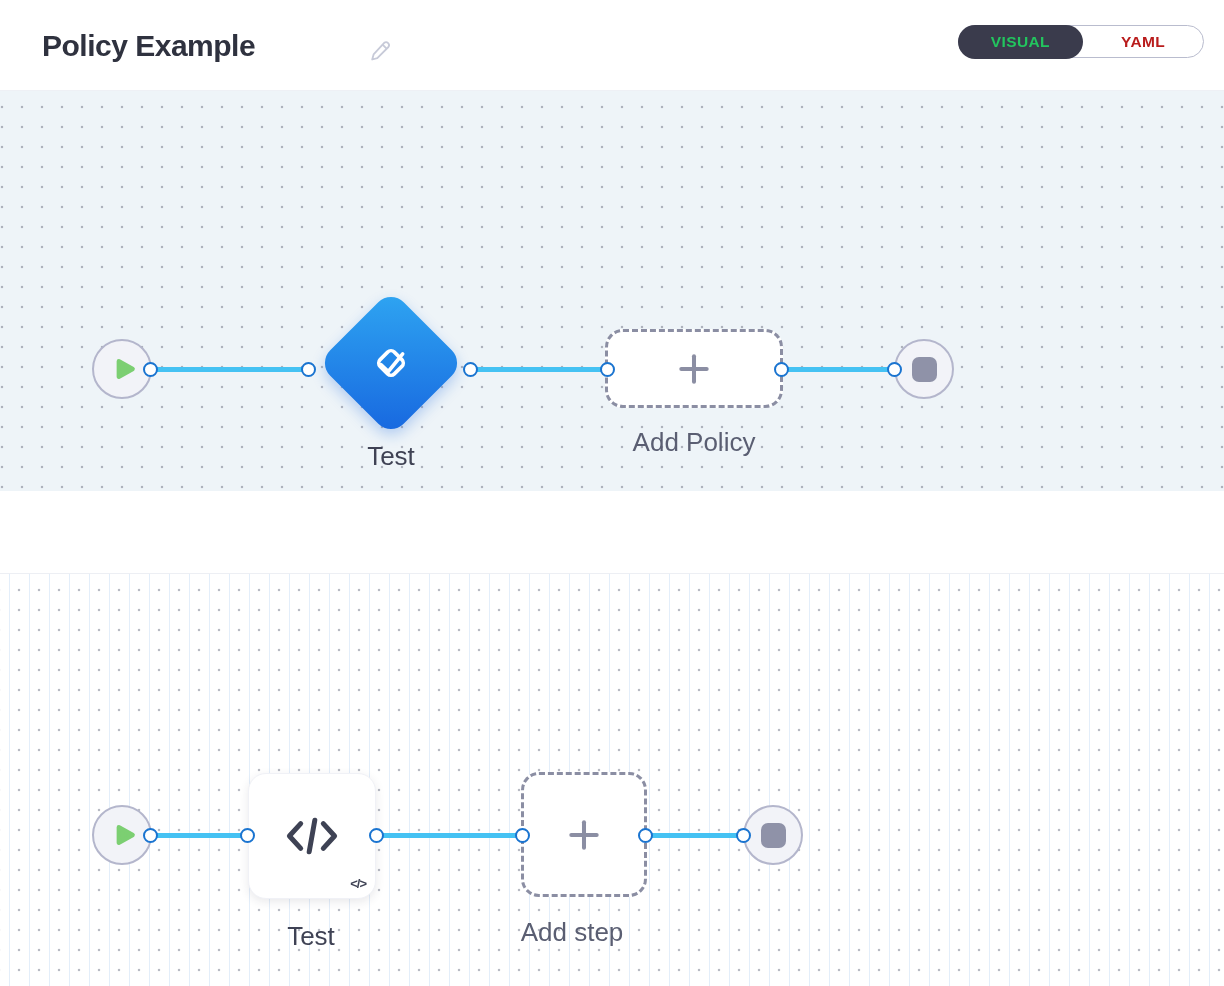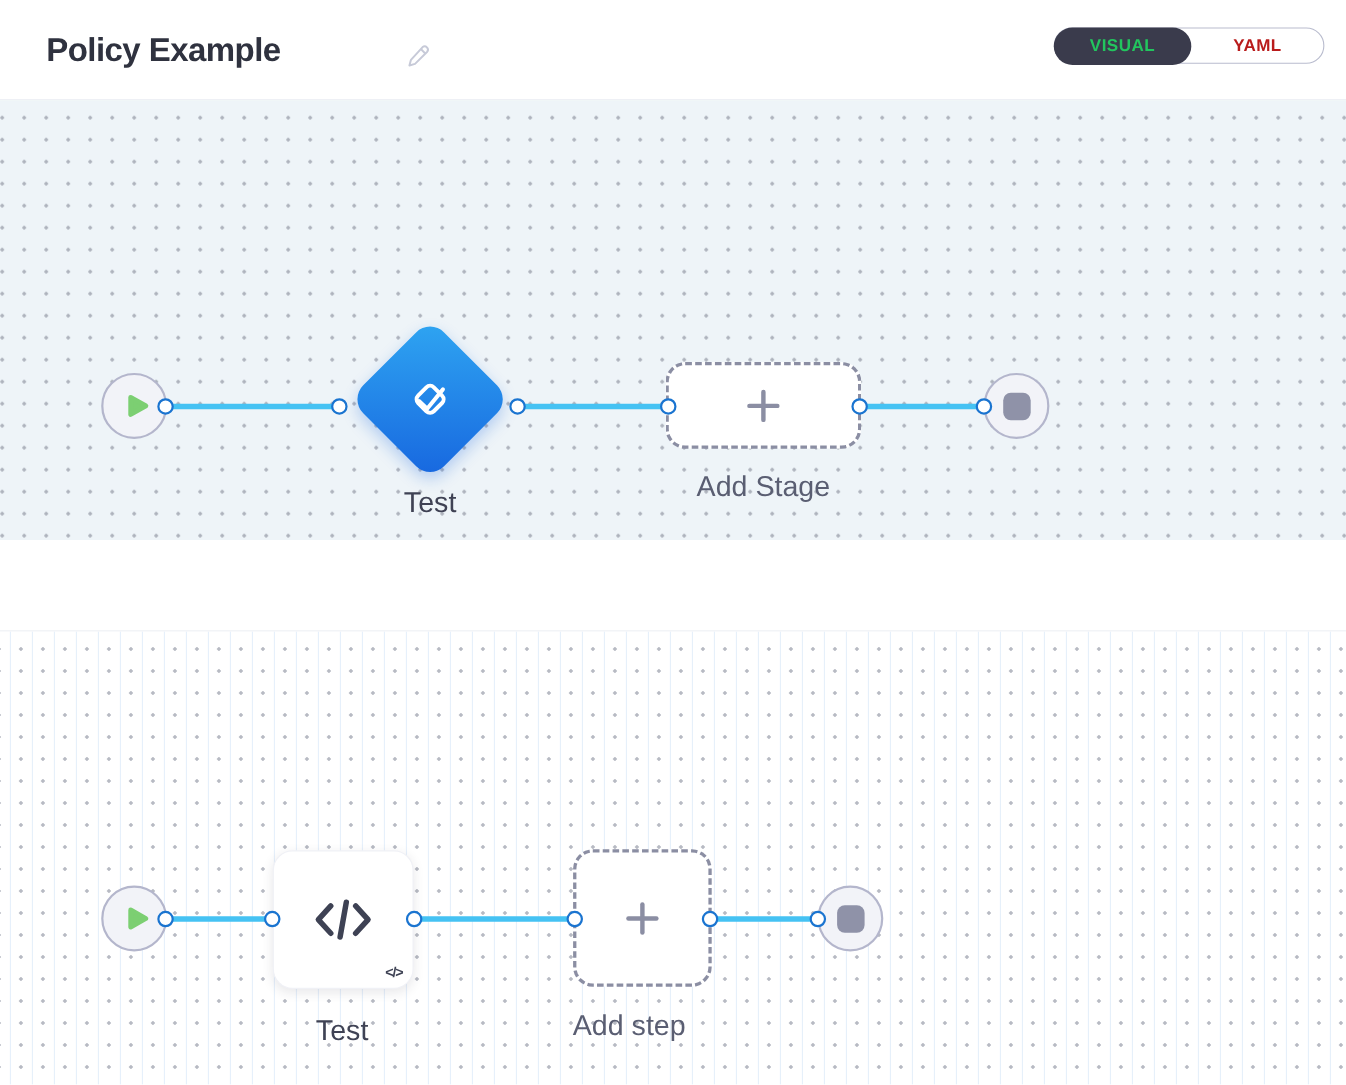--- a/index.html
+++ b/index.html
@@ -116,21 +116,21 @@
     <div class="node-label" style="left:391px; top:350px;">Test</div>
 
     <div class="dashed-box add-stage-box">
       <span style="display:flex;">
         <svg width="36" height="36" viewBox="0 0 34 34" fill="none">
           <line x1="17" y1="5" x2="17" y2="29" stroke="#8b8ea3" stroke-width="3.8" stroke-linecap="round"></line>
           <line x1="5" y1="17" x2="29" y2="17" stroke="#8b8ea3" stroke-width="3.8" stroke-linecap="round"></line>
         </svg>
       </span>
     </div>
-    <div class="node-label add-label" style="left:694px; top:336px;">Add Stage</div>
+    <div class="node-label add-label" style="left:694px; top:336px;">Add Policy</div>
 
     <div class="node-circle" style="left:894px; top:248px;">
       <span class="stop-square"></span>
     </div>
 
     <div class="port" style="left:142.5px; top:270.5px;"></div>
     <div class="port" style="left:300.5px; top:270.5px;"></div>
     <div class="port" style="left:462.5px; top:270.5px;"></div>
     <div class="port" style="left:599.5px; top:270.5px;"></div>
     <div class="port" style="left:773.5px; top:270.5px;"></div>

